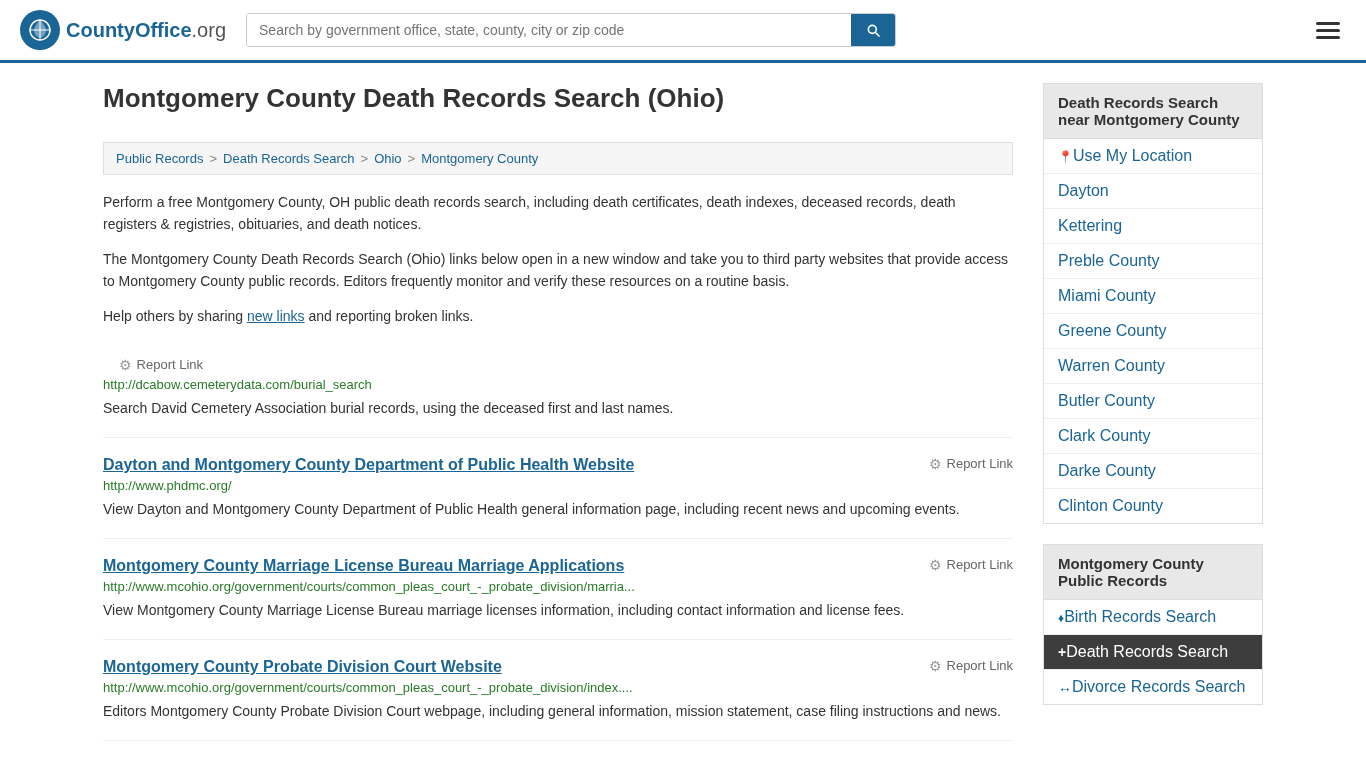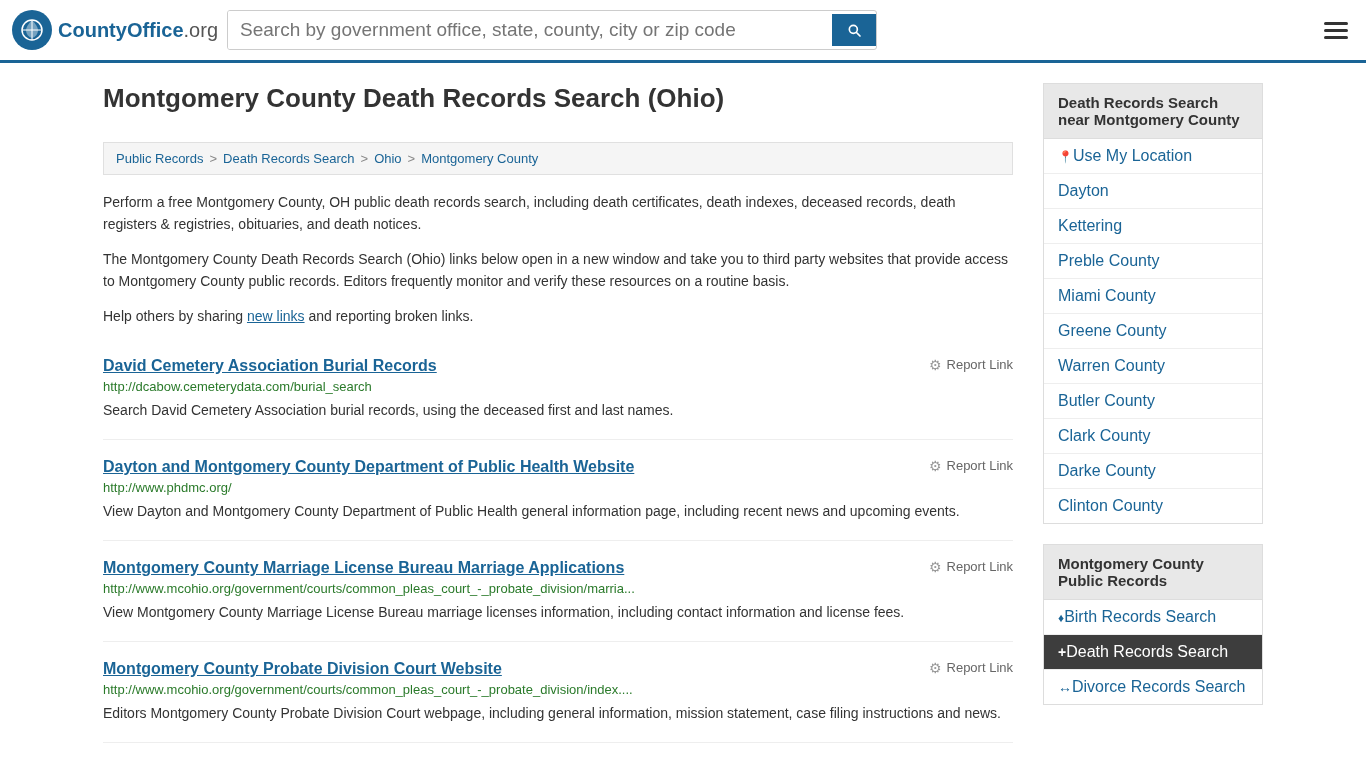--- a/index.html
+++ b/index.html
@@ -2,24 +2,24 @@
 <html><head>
   <meta charset="utf-8">
   <style>
     * { box-sizing: border-box; margin: 0; padding: 0; }
     body { font-family: Arial, sans-serif; font-size: 14px; color: #333; background: #fff; }
 
     
     #header {
       background: #fff;
       border-bottom: 3px solid #1a6496;
-      padding: 10px 12px;
-      display: flex;
-      align-items: center;
-      gap: 9px;
+      padding: 10px 20px;
+      display: flex;
+      align-items: center;
+      gap: 20px;
     }
     #logo-area {
       display: flex;
       align-items: center;
       gap: 6px;
       text-decoration: none;
     }
     #logo-icon {
       width: 40px;
       height: 40px;
@@ -45,21 +45,21 @@
       max-width: 650px;
       border: 1px solid #ccc;
       border-radius: 3px;
       overflow: hidden;
     }
     #search-input {
       flex: 1;
       padding: 8px 12px;
       border: none;
       outline: none;
-      font-size: 19px;
+      font-size: 14px;
       color: #999;
     }
     #search-button {
       background: #1a6496;
       border: none;
       padding: 8px 14px;
       cursor: pointer;
       display: flex;
       align-items: center;
       justify-content: center;
@@ -243,21 +243,20 @@
     <p class="intro-text">Perform a free Montgomery County, OH public death records search, including death certificates, death indexes, deceased records, death registers &amp; registries, obituaries, and death notices.</p>
     <p class="intro-text">The Montgomery County Death Records Search (Ohio) links below open in a new window and take you to third party websites that provide access to Montgomery County public records. Editors frequently monitor and verify these resources on a routine basis.</p>
     <p class="intro-text">
       Help others by sharing <a href="#">new links</a> and reporting broken links.
     </p>
 
     <div id="results-list">
 
       <div class="result-item">
         <div class="result-header">
-          <a class="result-title" href="#">David Cemetery Association Burial Records</a>
           <span class="report-link">
             <span class="report-icon">⚙</span>
             <span>Report Link</span>
           </span>
         </div>
         <div class="result-url">http://dcabow.cemeterydata.com/burial_search</div>
         <div class="result-desc">Search David Cemetery Association burial records, using the deceased first and last names.</div>
       </div>
 
       <div class="result-item">

